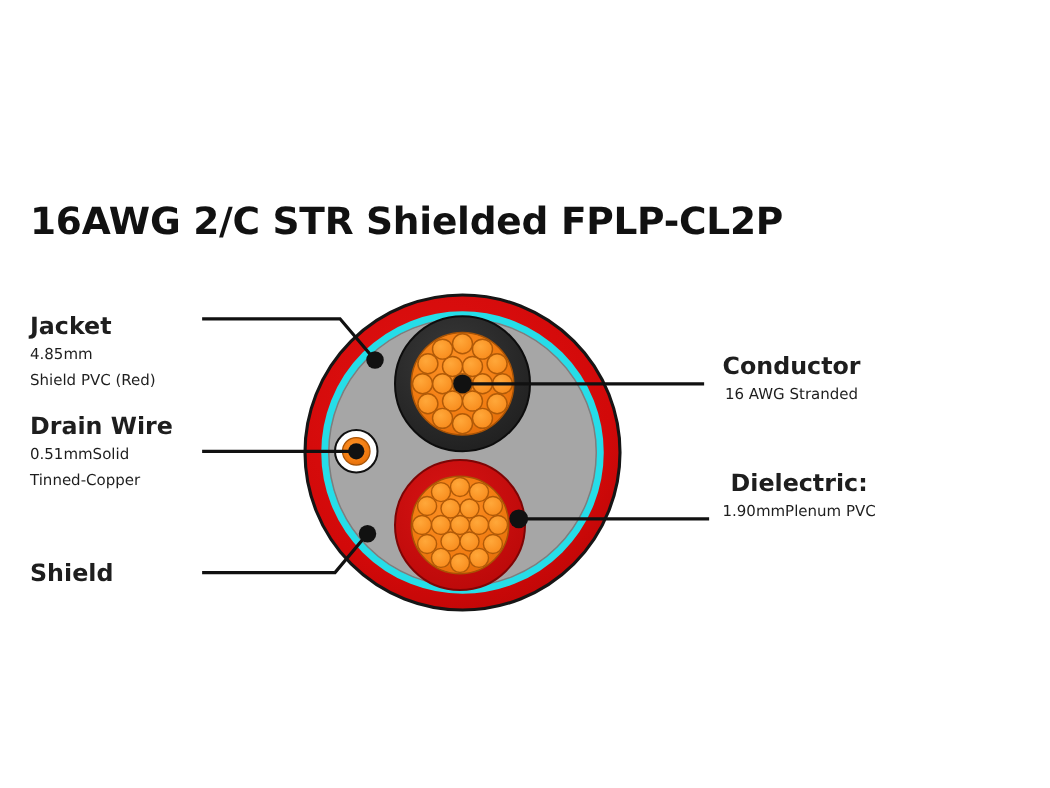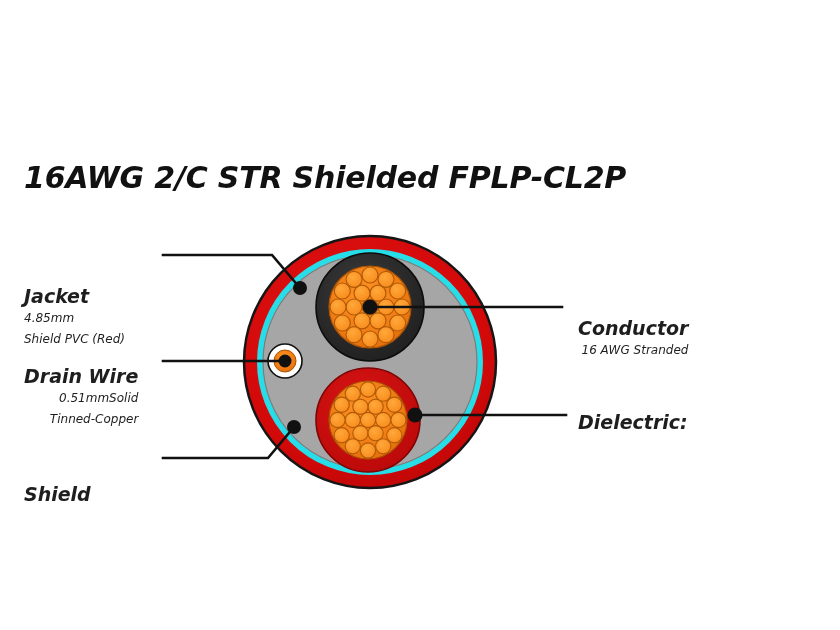--- a/index.html
+++ b/index.html
@@ -15,21 +15,20 @@
     color: #1a1a1a;
     position: relative;
     overflow: hidden;
   }
   #stage {
     position: absolute;
     left: 0;
     top: 0;
     width: 840px;
     height: 630px;
-    font-style: italic;
   }
   #diagram-svg {
     position: absolute;
     left: 0;
     top: 0;
     width: 840px;
     height: 630px;
   }
   .title {
     position: absolute;
@@ -46,33 +45,32 @@
   .callout {
     position: absolute;
     font-family: "DejaVu Sans", sans-serif;
     color: #1e1e1e;
   }
   .callout .c-head {
     font-weight: bold;
     font-size: 19px;
     line-height: 23px;
     white-space: nowrap;
-    margin-top: 35px;
   }
   .callout .c-line {
     font-weight: normal;
     font-size: 12px;
     line-height: 21px;
     white-space: nowrap;
   }
   .left-callout { text-align: left; }
-  .right-callout { text-align: right; }
+  .right-callout { text-align: center; }
 
   #callout-jacket     { left: 24px;  top: 250px; }
-  #callout-drain-wire { left: 24px;  top: 330px; text-align: right; }
+  #callout-drain-wire { left: 24px;  top: 330px; }
   #callout-shield     { left: 24px;  top: 448px; }
   #callout-conductor  { left: 578px; top: 282px; }
   #callout-dielectric { left: 578px; top: 376px; }
 </style>
 </head>
 <body>
 
 <div id="stage">
 
   <svg id="diagram-svg" viewBox="0 0 840 630">
@@ -194,15 +192,16 @@
     <div class="c-head">Shield</div>
   </div>
 
   <div class="callout right-callout" id="callout-conductor">
     <div class="c-head">Conductor</div>
     <div class="c-line">16 AWG Stranded</div>
   </div>
 
   <div class="callout right-callout" id="callout-dielectric">
     <div class="c-head">Dielectric:</div>
+    <div class="c-line">1.90mmPlenum PVC</div>
   </div>
 
 </div>
 
 </body></html>

